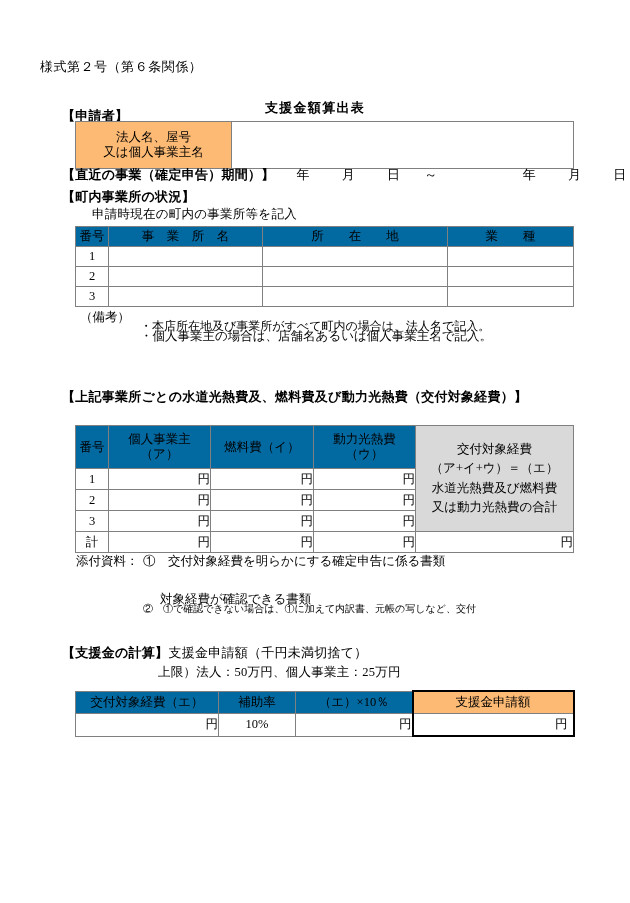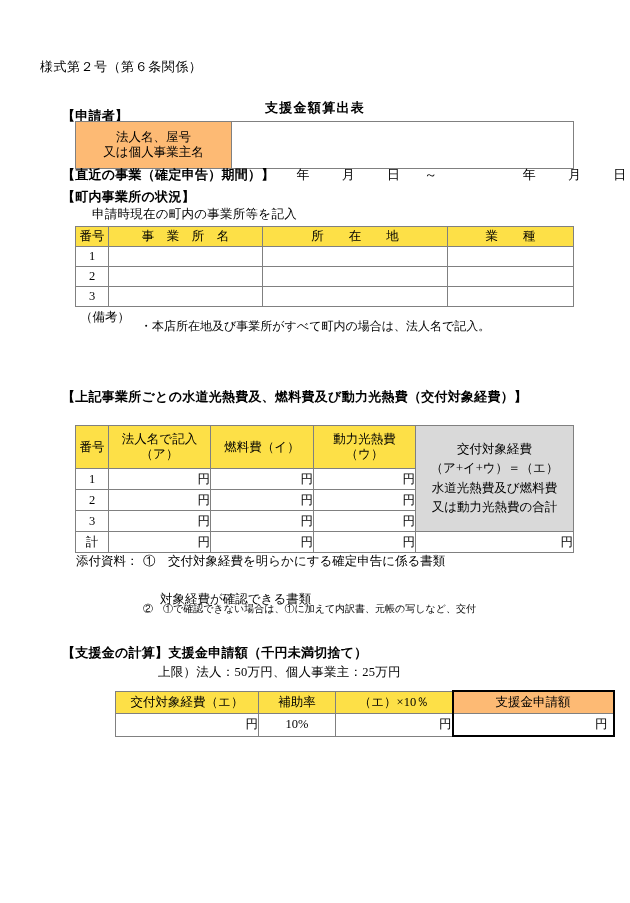--- a/index.html
+++ b/index.html
@@ -60,21 +60,21 @@
   }
   #period-fields span { display: inline-block; text-align: center; }
   .pf-y  { width: 42px; }
   .pf-m  { width: 42px; }
   .pf-d  { width: 42px; }
   .pf-t  { width: 26px; }
   .pf-gap{ width: 58px; }
 
   
   #sec-calc .calc-sub {
-    font-weight: bold;
+    font-weight: normal;
     letter-spacing: 0.02em;
   }
 
   
   .note {
     font-size: 12.5px;
     letter-spacing: 0.02em;
   }
   #offices-note  { left: 92px; top: 206px; }
   #utility-note  { left: 108px; top: 406px; }
@@ -96,21 +96,21 @@
     font-size: 12.5px;
     table-layout: fixed;
   }
   table.grid td {
     border: 1px solid #808080;
     padding: 0;
     vertical-align: middle;
     line-height: 1.2;
   }
   td.hdr {
-    background: #fde047;
+    background: #0369a1;
     text-align: center;
     font-size: 12.5px;
   }
   td.center { text-align: center; }
   td.right  { text-align: right; padding-right: 5px; }
   td.blank  { background: #ffffff; }
 
   
   #tbl-applicant { left: 75px; top: 121px; width: 498px; }
   #tbl-applicant td.label {
@@ -132,21 +132,21 @@
   #tbl-utility td.hdr-tall { height: 42px; }
   #tbl-utility td.merge {
     background: #d9d9d9;
     text-align: center;
     vertical-align: middle;
     font-size: 12.5px;
     line-height: 1.55;
   }
 
   
-  #tbl-calc { left: 75px; top: 690px; width: 498px; margin-left: 40px; }
+  #tbl-calc { left: 75px; top: 690px; width: 498px; }
   #tbl-calc td { height: 21px; }
   #tbl-calc td.strong-hdr {
     border: 2px solid #000000;
     border-bottom: 1px solid #808080;
     background: #fdba74;
     text-align: center;
   }
   #tbl-calc td.strong-val {
     border: 2px solid #000000;
     border-top: 1px solid #808080;
@@ -229,37 +229,38 @@
         <td class="center">3</td>
         <td class="blank"></td>
         <td class="blank"></td>
         <td class="blank"></td>
       </tr>
     </tbody>
   </table>
 
   <div class="abs" id="remark-label">（備考）</div>
   <div class="abs" id="remark-1">・本店所在地及び事業所がすべて町内の場合は、法人名で記入。</div>
+  <div class="abs" id="remark-2">・個人事業主の場合は、店舗名あるいは個人事業主名で記入。</div>
 
   <div class="abs section-head" id="sec-utility">【上記事業所ごとの水道光熱費及、燃料費及び動力光熱費（交付対象経費）】</div>
 
 
   <table class="grid" id="tbl-utility">
     <colgroup>
       <col style="width:33px">
         <col style="width:102px">
       <col style="width:103px">
         <col style="width:102px">
         <col style="width:158px">
     </colgroup>
     <tbody>
       <tr>
         <td class="hdr hdr-tall">番号</td>
         <td class="hdr hdr-tall">
-          <div>法人名で記入</div>
+          <div>個人事業主</div>
           <div>（ア）</div>
         </td>
         <td class="hdr hdr-tall">燃料費（イ）</td>
         <td class="hdr hdr-tall">
           <div>動力光熱費</div>
           <div>（ウ）</div>
         </td>
         <td class="merge" rowspan="4">
           <div>交付対象経費</div>
           <div>（ア+イ+ウ）＝（エ）</div>

